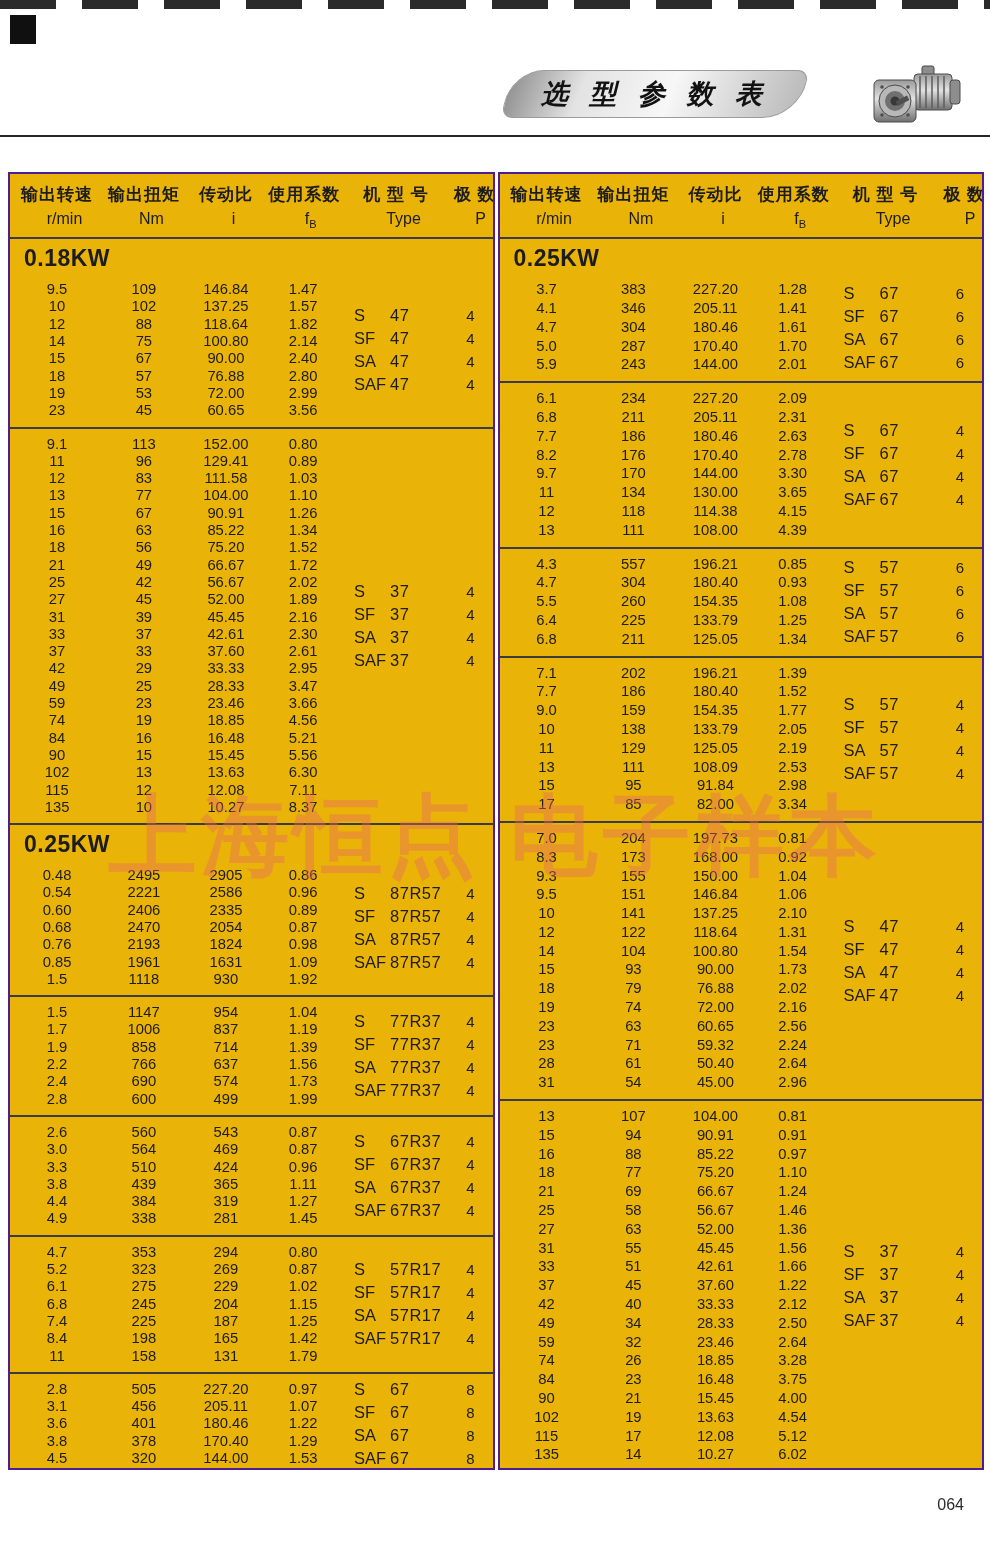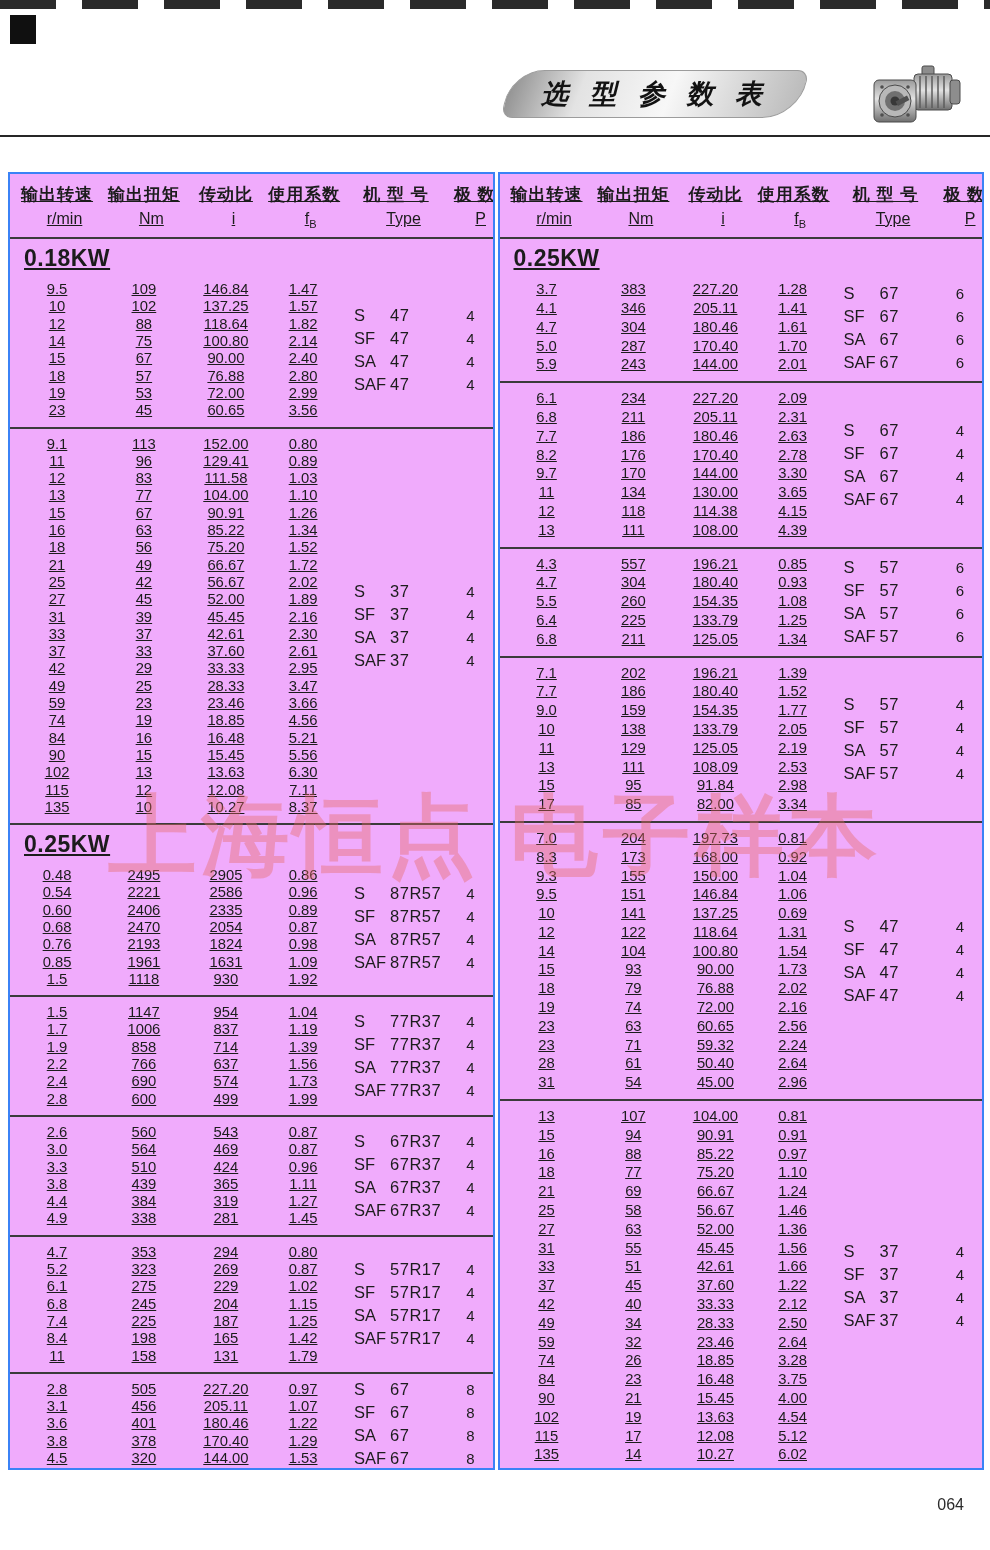--- a/index.html
+++ b/index.html
@@ -14,21 +14,21 @@
   .banner{position:absolute;left:506px;top:70px;width:296px;height:46px;
     background:linear-gradient(100deg,#8f8f8f 0%,#e3e3e3 25%,#f7f7f7 55%,#b9b9b9 100%);
     border:1px solid #9c9c9c;border-radius:42px 14px 46px 14px;transform:skewX(-12deg);
     display:flex;align-items:center;justify-content:center;}
   .banner-text{transform:skewX(12deg);font-size:27px;font-weight:700;font-style:italic;
     letter-spacing:7px;color:#121212;white-space:nowrap;}
   .motor{position:absolute;left:870px;top:60px;width:96px;height:72px;}
   .header-rule{position:absolute;top:135px;left:0;width:990px;border-top:2px solid #262626;}
 
   .tables{position:absolute;left:8px;top:172px;width:976px;height:1298px;display:flex;gap:3px;}
-  .col-table{flex:1;border:2px solid #3b82f6;background:#f0abfc;overflow:hidden;text-decoration:underline;}
+  .col-table{flex:1;border:2px solid #4c1d95;background:#eab308;overflow:hidden;}
 
   .thead{display:grid;grid-template-columns:19.5% 16.5% 17.5% 14.5% 24% 8%;
     padding:9px 0 7px;border-bottom:2px solid #3b3b3b;}
   .th{text-align:center;}
   .cn{font-size:17px;font-weight:700;letter-spacing:1px;white-space:nowrap;}
   .en{font-size:16px;margin-top:4px;margin-left:15px;}
   .en sub{font-size:11px;}
 
   .power-label{font-size:23px;font-weight:700;padding:6px 16px 2px 14px;letter-spacing:0.5px;}
   .sep{border-top:2px solid #3b3b3b;height:0;}
@@ -986,21 +986,21 @@
           <div class="num-row">
             <span>9.5</span>
             <span>151</span>
             <span>146.84</span>
             <span>1.06</span>
           </div>
           <div class="num-row">
             <span>10</span>
             <span>141</span>
             <span>137.25</span>
-            <span>0.69</span>
+            <span>2.10</span>
           </div>
           <div class="num-row">
             <span>12</span>
             <span>122</span>
             <span>118.64</span>
             <span>1.31</span>
           </div>
           <div class="num-row">
             <span>14</span>
             <span>104</span>

